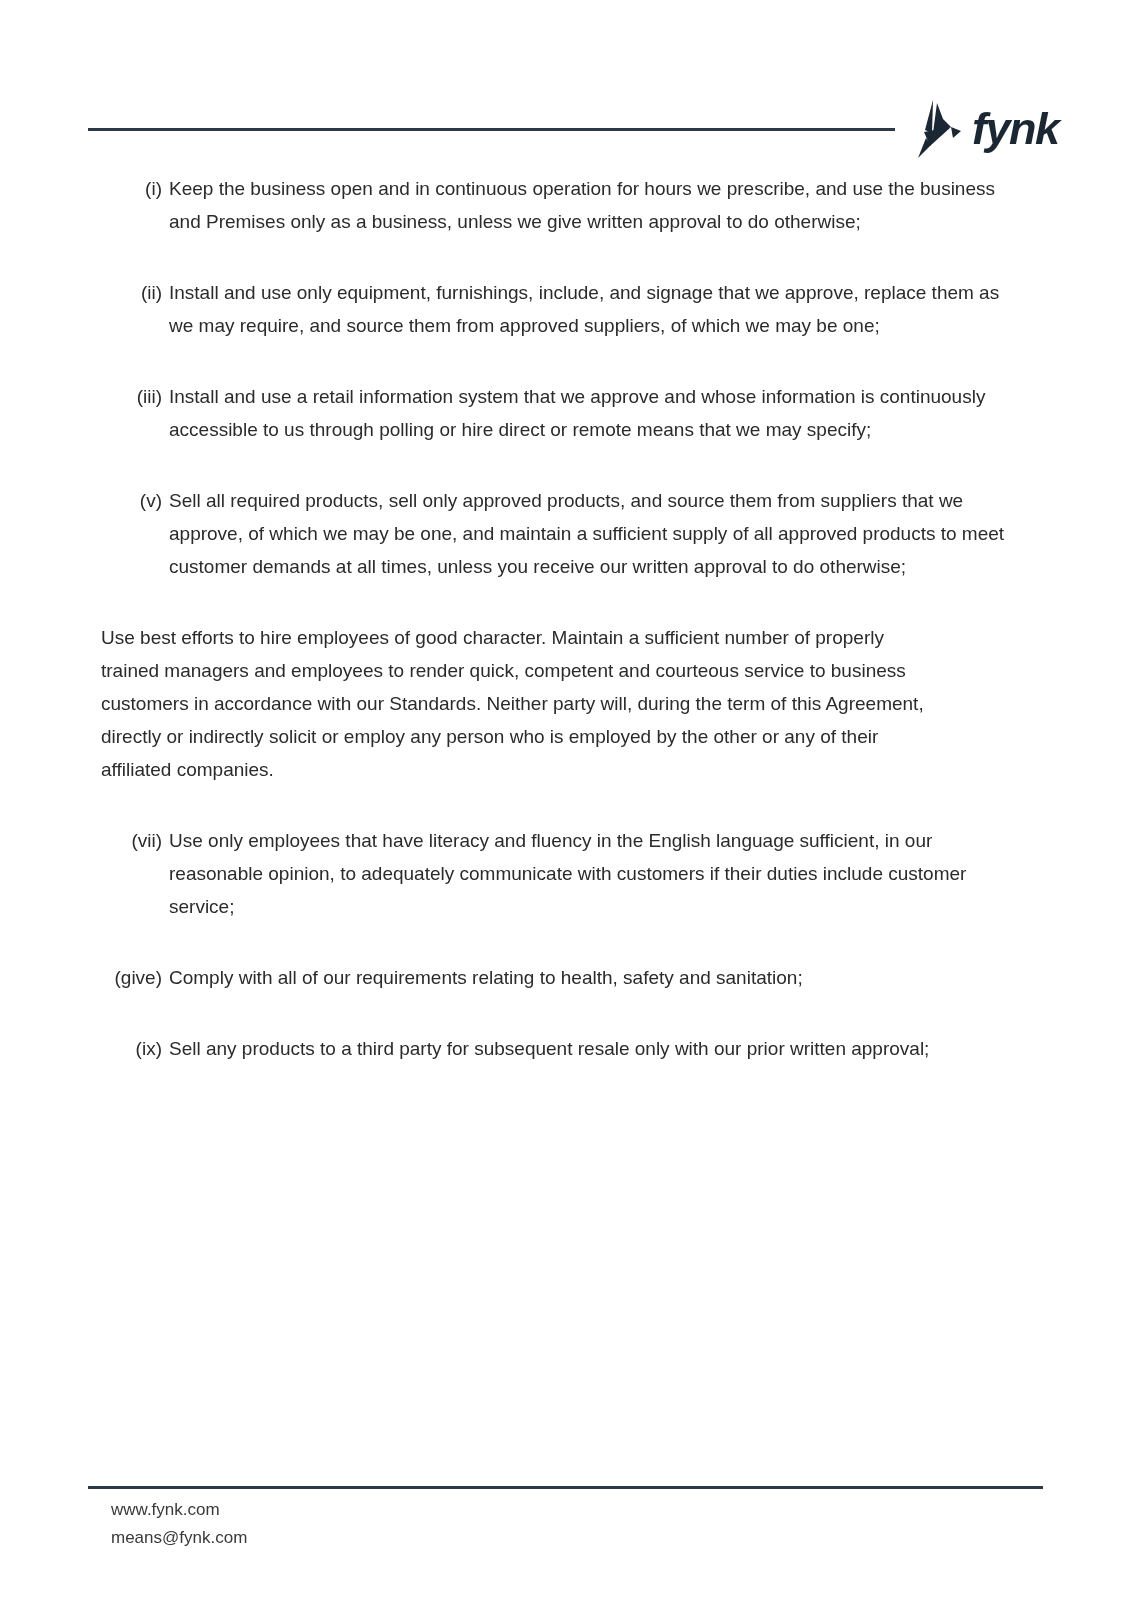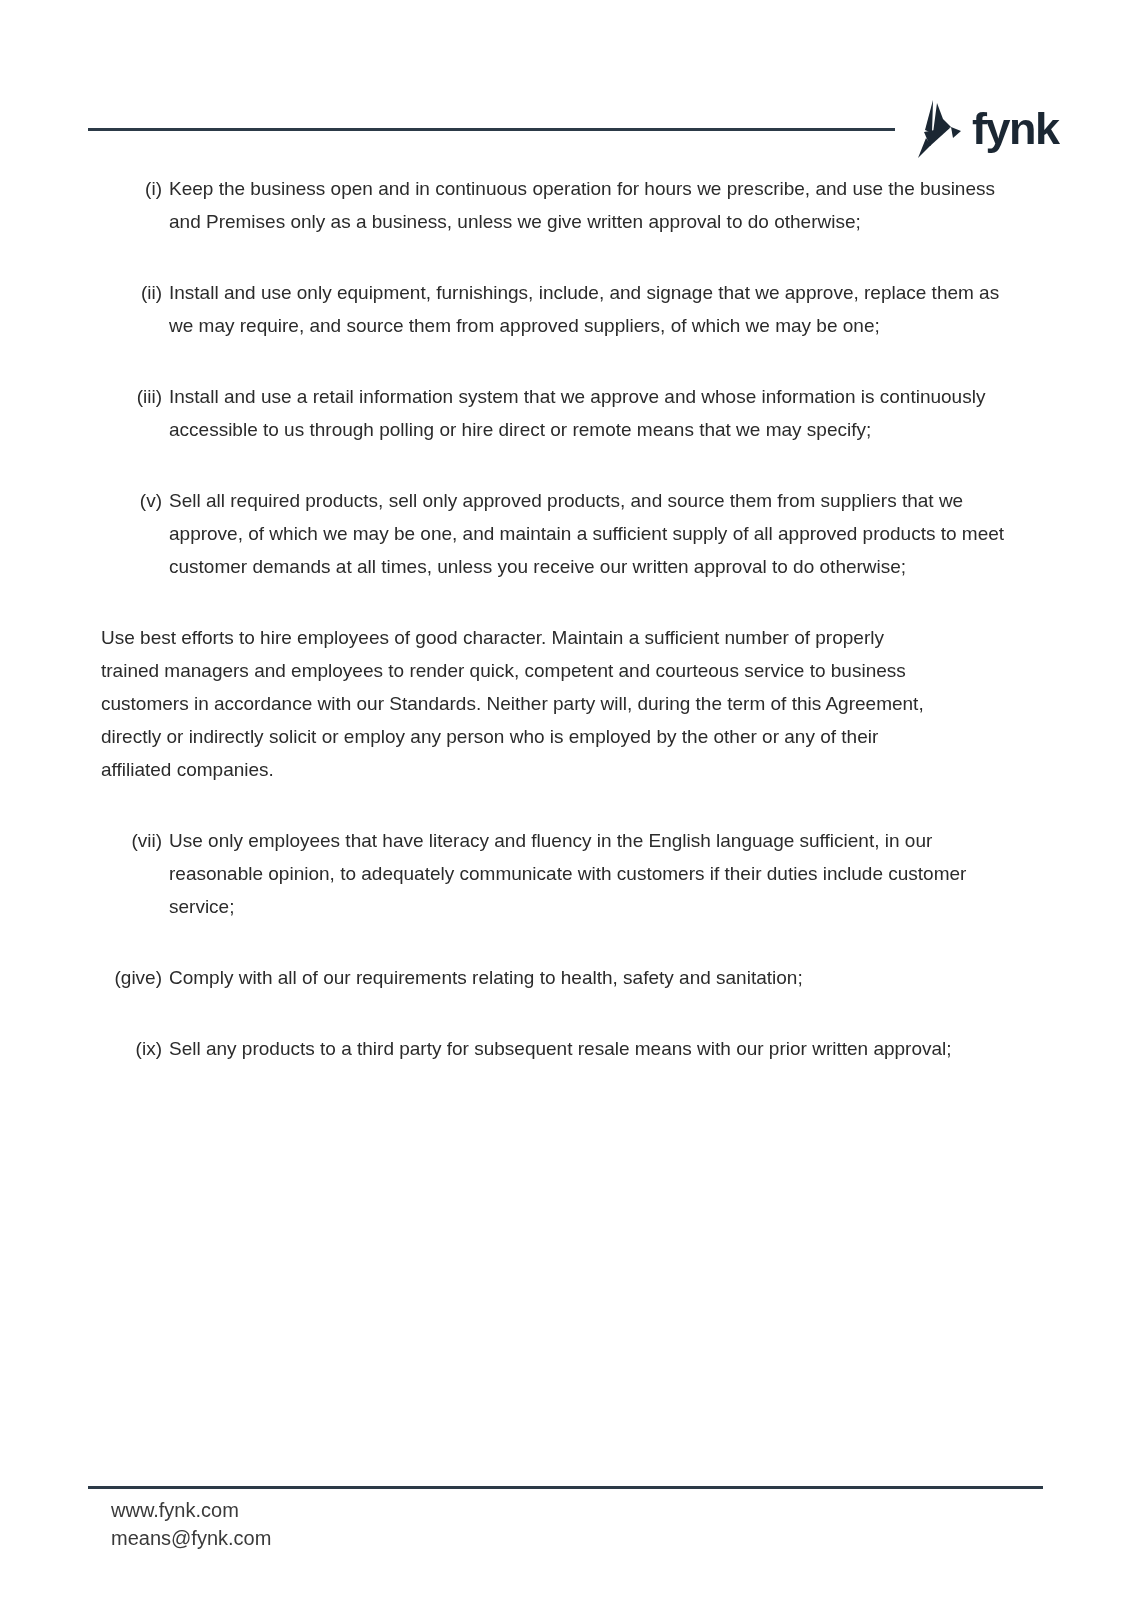--- a/index.html
+++ b/index.html
@@ -23,20 +23,21 @@
     height: 3px;
     background: #2c3a47;
   }
   .logo {
     position: absolute;
     left: 916px;
     top: 100px;
     display: flex;
     align-items: flex-start;
     gap: 10px;
+    font-style: italic;
   }
   .logo svg { display: block; }
   .logo-text {
     font-size: 45px;
     font-weight: 700;
     letter-spacing: -1.5px;
     color: #1b2733;
     line-height: 58px;
   }
 
@@ -70,21 +71,21 @@
     left: 88px;
     top: 1486px;
     width: 955px;
     height: 3px;
     background: #2c3a47;
   }
   .footer-links {
     position: absolute;
     left: 111px;
     top: 1496px;
-    font-size: 20px;
+    font-size: 17px;
     line-height: 28px;
     color: #3a3a3a;
   }
 </style>
 </head>
 <body>
 
 <div class="page">
 
   <div class="header-rule"></div>
@@ -127,21 +128,21 @@
     <div class="item">
       <span class="marker">(vii)</span>
       <span class="text">Use only employees that have literacy and fluency in the English language sufficient, in our reasonable opinion, to adequately communicate with customers if their duties include customer service;</span>
     </div>
     <div class="item">
       <span class="marker">(give)</span>
       <span class="text">Comply with all of our requirements relating to health, safety and sanitation;</span>
     </div>
     <div class="item">
       <span class="marker">(ix)</span>
-      <span class="text">Sell any products to a third party for subsequent resale means with our prior written approval;</span>
+      <span class="text">Sell any products to a third party for subsequent resale only with our prior written approval;</span>
     </div>
   </div>
 
   <div class="footer-rule"></div>
   <div class="footer-links">
     <div>www.fynk.com</div>
     <div>means@fynk.com</div>
   </div>
 
 </div>

